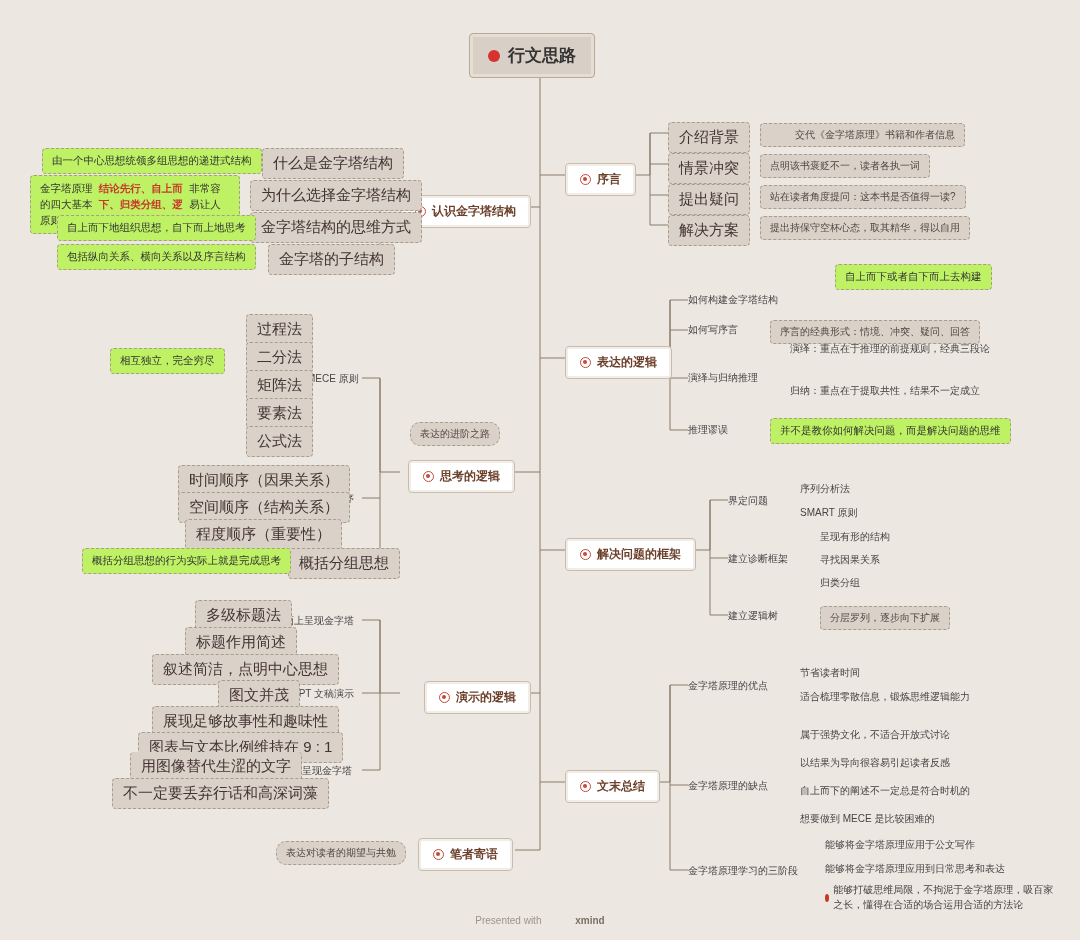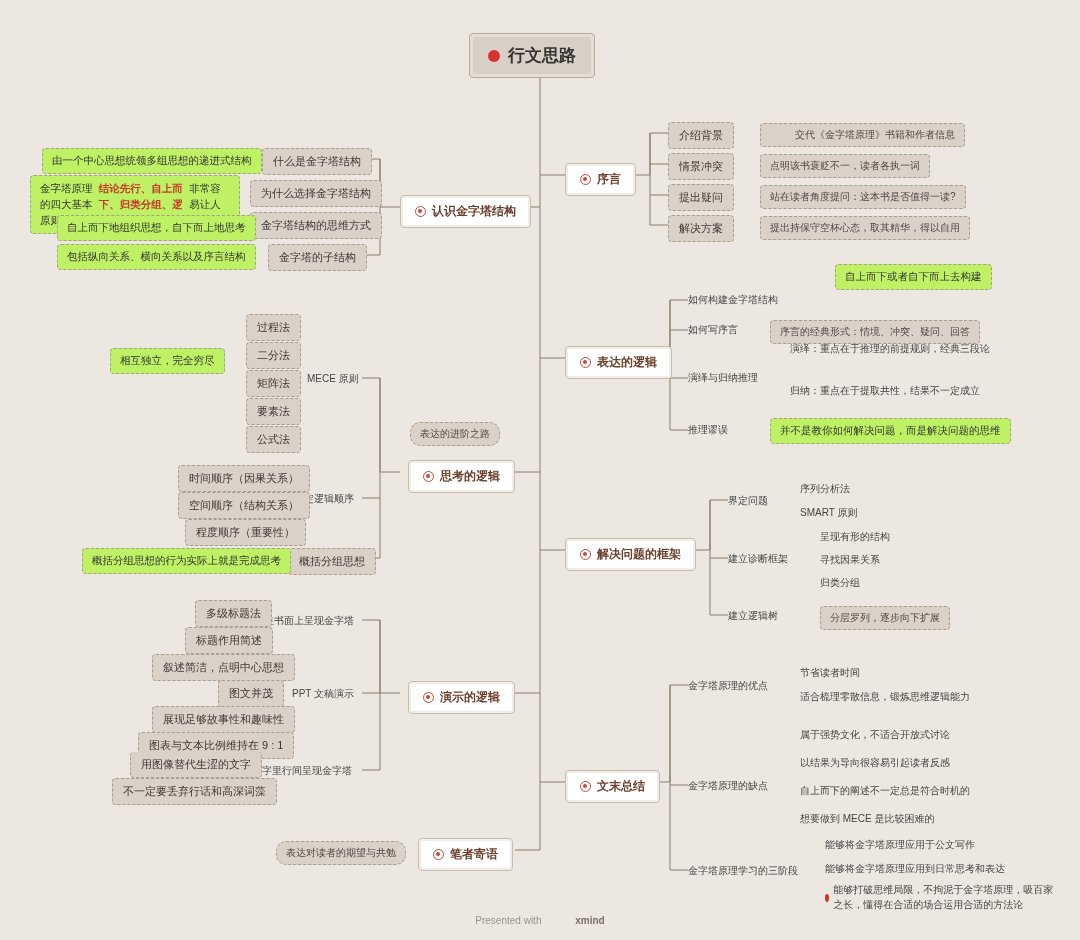--- a/index.html
+++ b/index.html
@@ -56,21 +56,21 @@
     position: absolute;
     width: 4px; height: 4px;
     background: #c24a3a;
     border-radius: 50%;
     top: 1.5px; left: 1.5px;
   }
   .leaf {
     background: #dad2c8;
     border: 1px dashed #a89d8d;
     padding: 5px 10px;
-    font-size: 11px;
+    font-size: 15px;
     color: #433;
   }
   .sub {
     background: #dad2c8;
     border: 1px dashed #a89d8d;
     padding: 4px 9px;
     font-size: 10px;
     color: #544;
   }
   .plain {
@@ -165,21 +165,21 @@
 </div>
 
 <div class="node section" style="left:400px;top:195px;">
     <span class="ico"></span>
     <span>认识金字塔结构</span>
   </div>
 <div class="node section" style="left:408px;top:460px;">
     <span class="ico"></span>
     <span>思考的逻辑</span>
   </div>
-<div class="node section" style="left:408px;top:681px;text-align:right;">
+<div class="node section" style="left:424px;top:681px;text-align:right;">
     <span class="ico"></span>
     <span>演示的逻辑</span>
   </div>
 <div class="node section" style="left:418px;top:838px;">
     <span class="ico"></span>
     <span>笔者寄语</span>
   </div>
 
 <div class="node section" style="left:565px;top:163px;">
     <span class="ico"></span>

